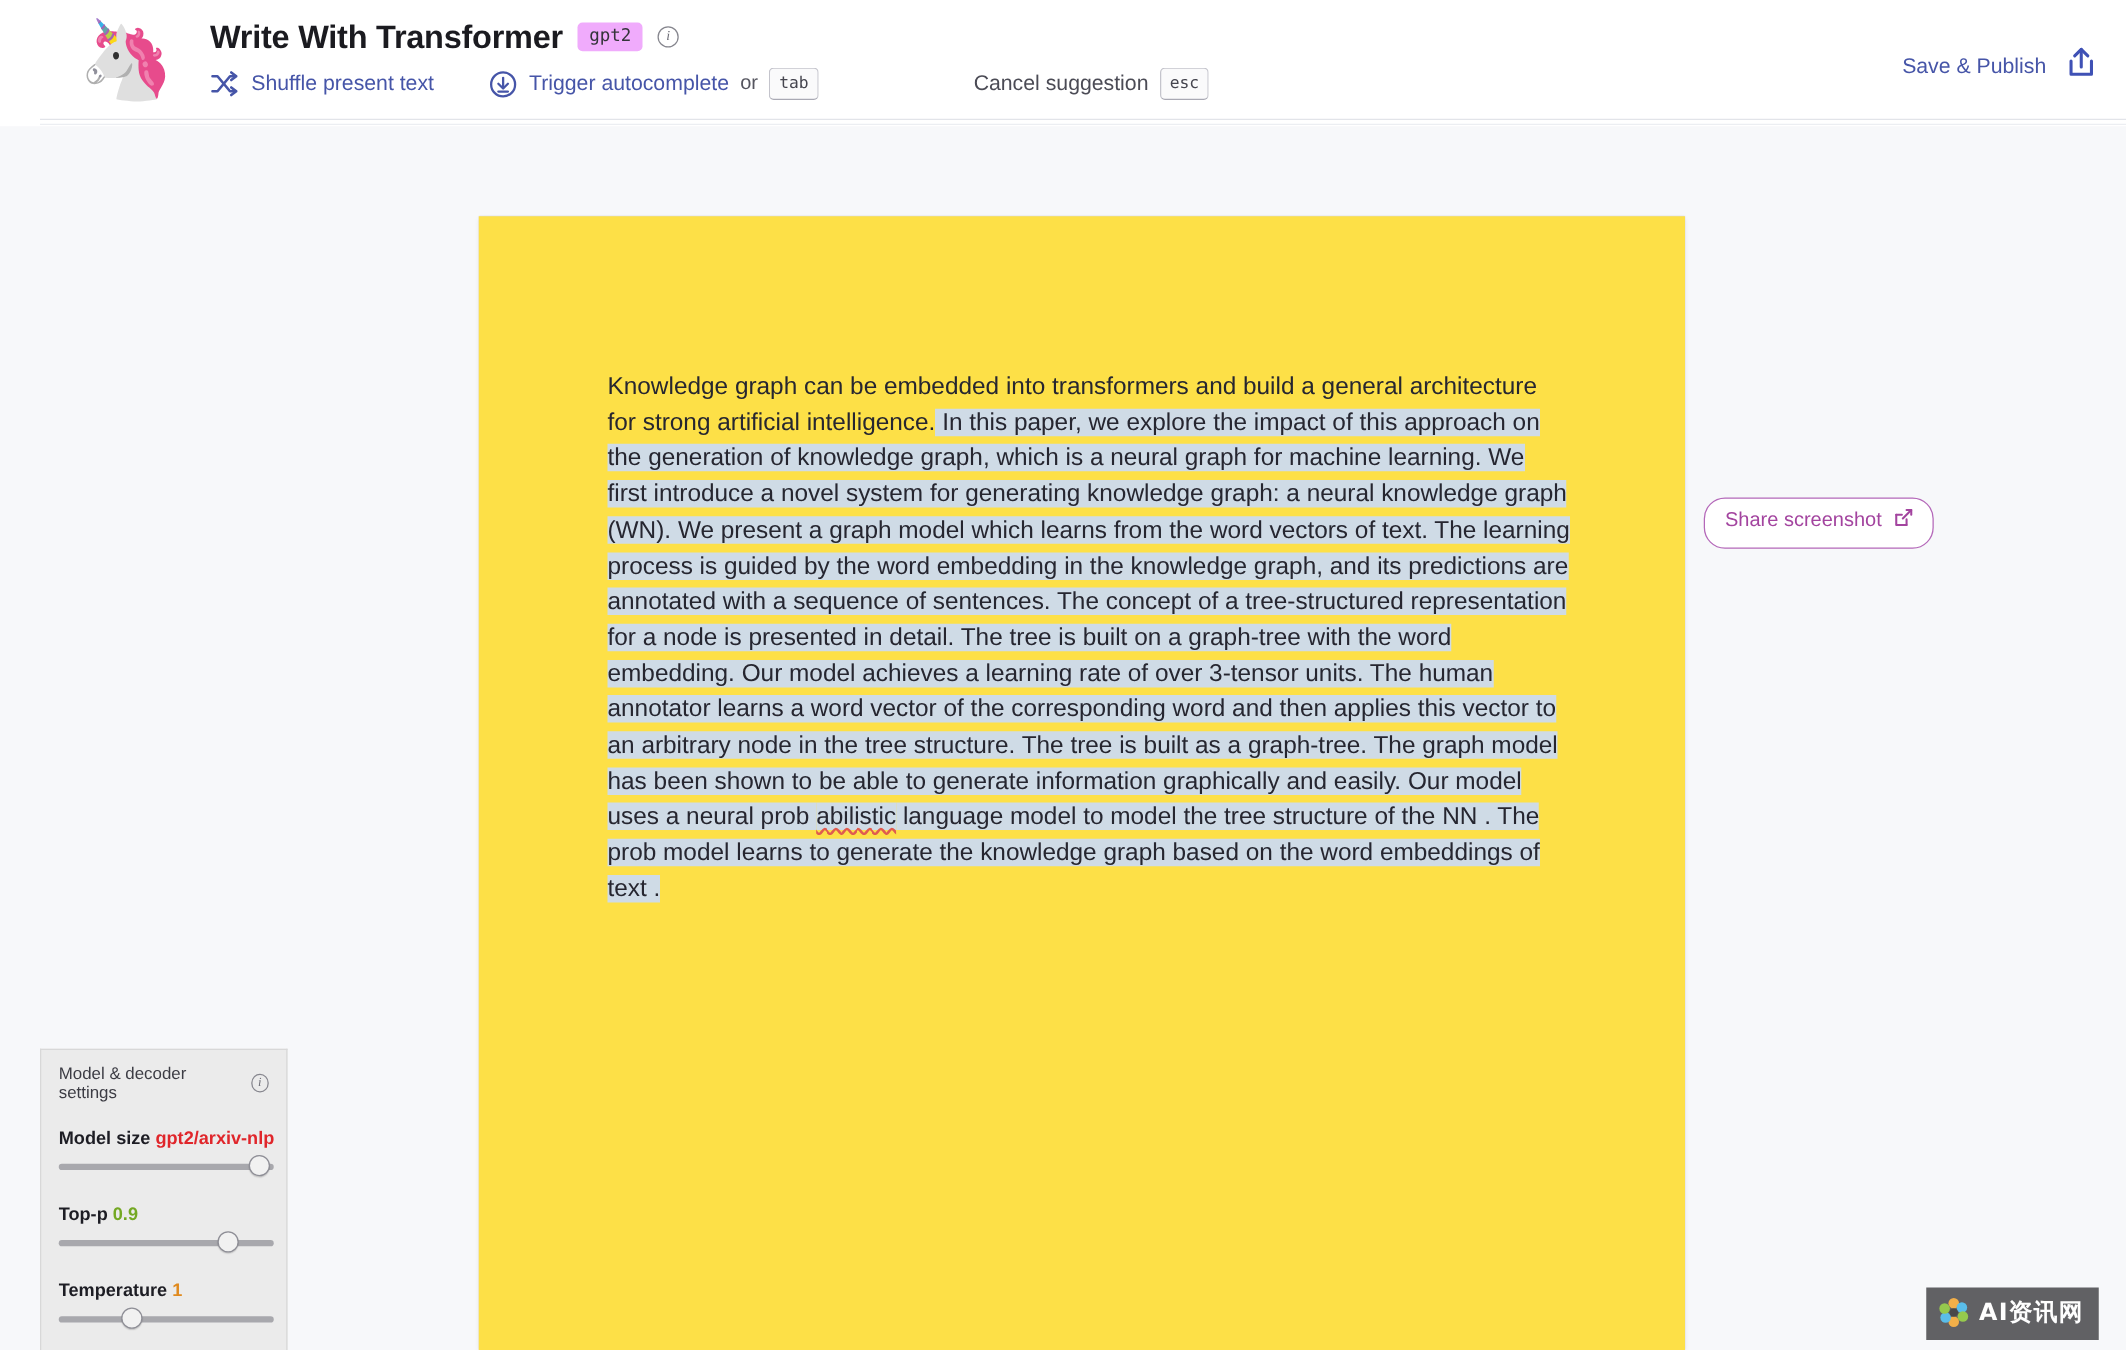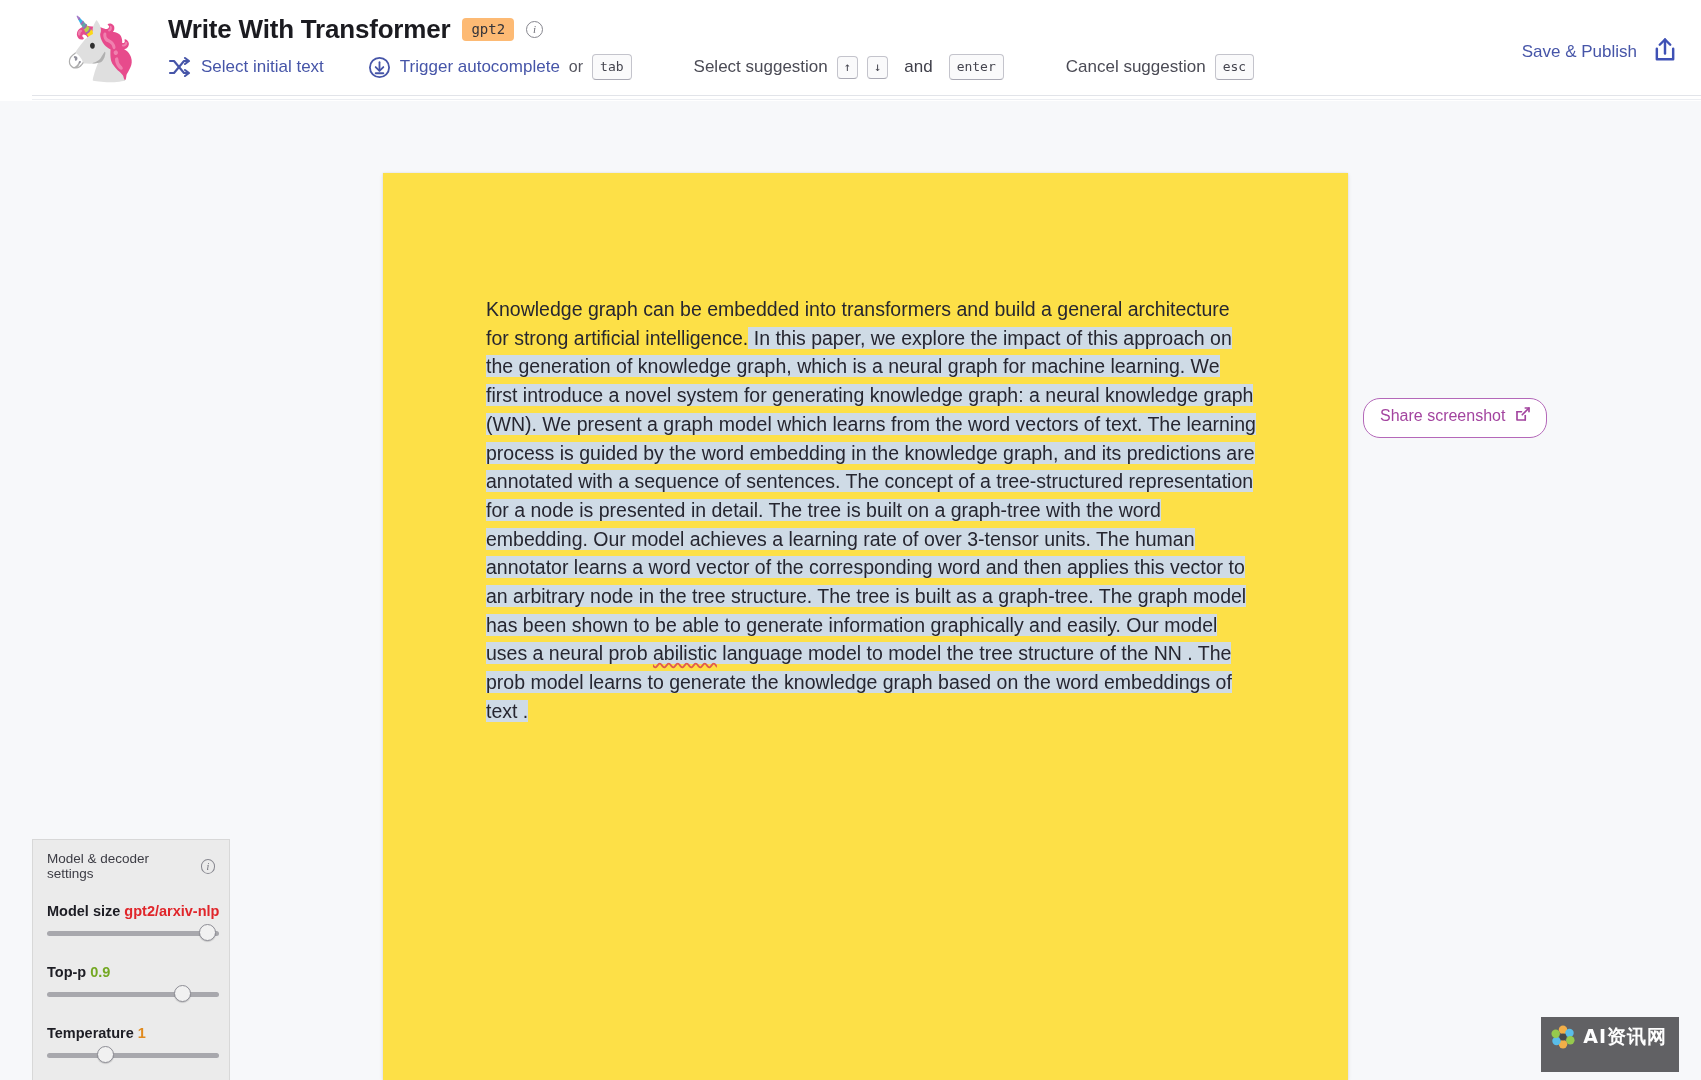--- a/index.html
+++ b/index.html
@@ -46,21 +46,21 @@
     gap: 12px;
   }
   .app-title {
     font-size: 26px;
     font-weight: bold;
     color: #1b1b20;
     letter-spacing: -0.2px;
     white-space: nowrap;
   }
   .model-badge {
-    background: #fdba74;
+    background: #f0abfc;
     color: #34343a;
     font-family: "DejaVu Sans Mono", monospace;
     font-size: 14px;
     padding: 3px 9px 4px 9px;
     border-radius: 4px;
     white-space: nowrap;
   }
   .info-icon {
     width: 17px; height: 17px;
     border-radius: 50%;
@@ -265,21 +265,21 @@
     user-select: none;
     letter-spacing: 2px;
   }
   .ai-badge {
     position: absolute;
     right: 22px; bottom: 8px;
     display: flex;
     align-items: flex-end;
     gap: 7px;
     background: #555558;
-    padding: 7px 12px 22px 9px;
+    padding: 7px 12px 9px 9px;
     opacity: 0.92;
   }
   .ai-badge .flower { width: 26px; height: 26px; }
   .ai-badge .bt {
     color: #ffffff;
     font-size: 19px;
     font-weight: bold;
     font-family: "DejaVu Sans", sans-serif;
     letter-spacing: 1px;
     white-space: nowrap;
@@ -304,21 +304,21 @@
 
       <div class="hint action">
         <span class="ic">
           <svg width="24" height="22" viewBox="0 0 24 22" fill="none" stroke="#4655a8" stroke-width="2.1" stroke-linecap="round" stroke-linejoin="round">
             <path d="M2 5 h4 l10 12 h4"></path>
             <path d="M2 17 h4 l10 -12 h4"></path>
             <polyline points="17,2 21,5 17,8"></polyline>
             <polyline points="17,14 21,17 17,20"></polyline>
           </svg>
         </span>
-        <span>Select initial text</span>
+        <span>Shuffle present text</span>
       </div>
 
       <span class="hint-gap-1"></span>
 
       <div class="hint action">
         <span class="ic">
           <svg width="23" height="23" viewBox="0 0 24 24" fill="none" stroke="#4655a8" stroke-width="1.9" stroke-linecap="round" stroke-linejoin="round">
             <circle cx="12" cy="12" r="10"></circle>
             <line x1="12" y1="6.5" x2="12" y2="15"></line>
             <polyline points="8,11.5 12,15.5 16,11.5"></polyline>
@@ -326,27 +326,20 @@
           </svg>
         </span>
         <span>Trigger autocomplete</span>
       </div>
 
       <span class="word-or">or</span>
       <span class="key">tab</span>
 
       <span class="hint-gap-2"></span>
 
-      <div class="hint">
-        <span>Select suggestion</span>
-        <span class="key arrow">↑</span>
-        <span class="key arrow">↓</span>
-        <span class="word-and">and</span>
-        <span class="key">enter</span>
-      </div>
 
       <span class="hint-gap-2"></span>
 
       <div class="hint">
         <span>Cancel suggestion</span>
         <span class="key">esc</span>
       </div>
     </div>
 
     <div class="save-publish">

